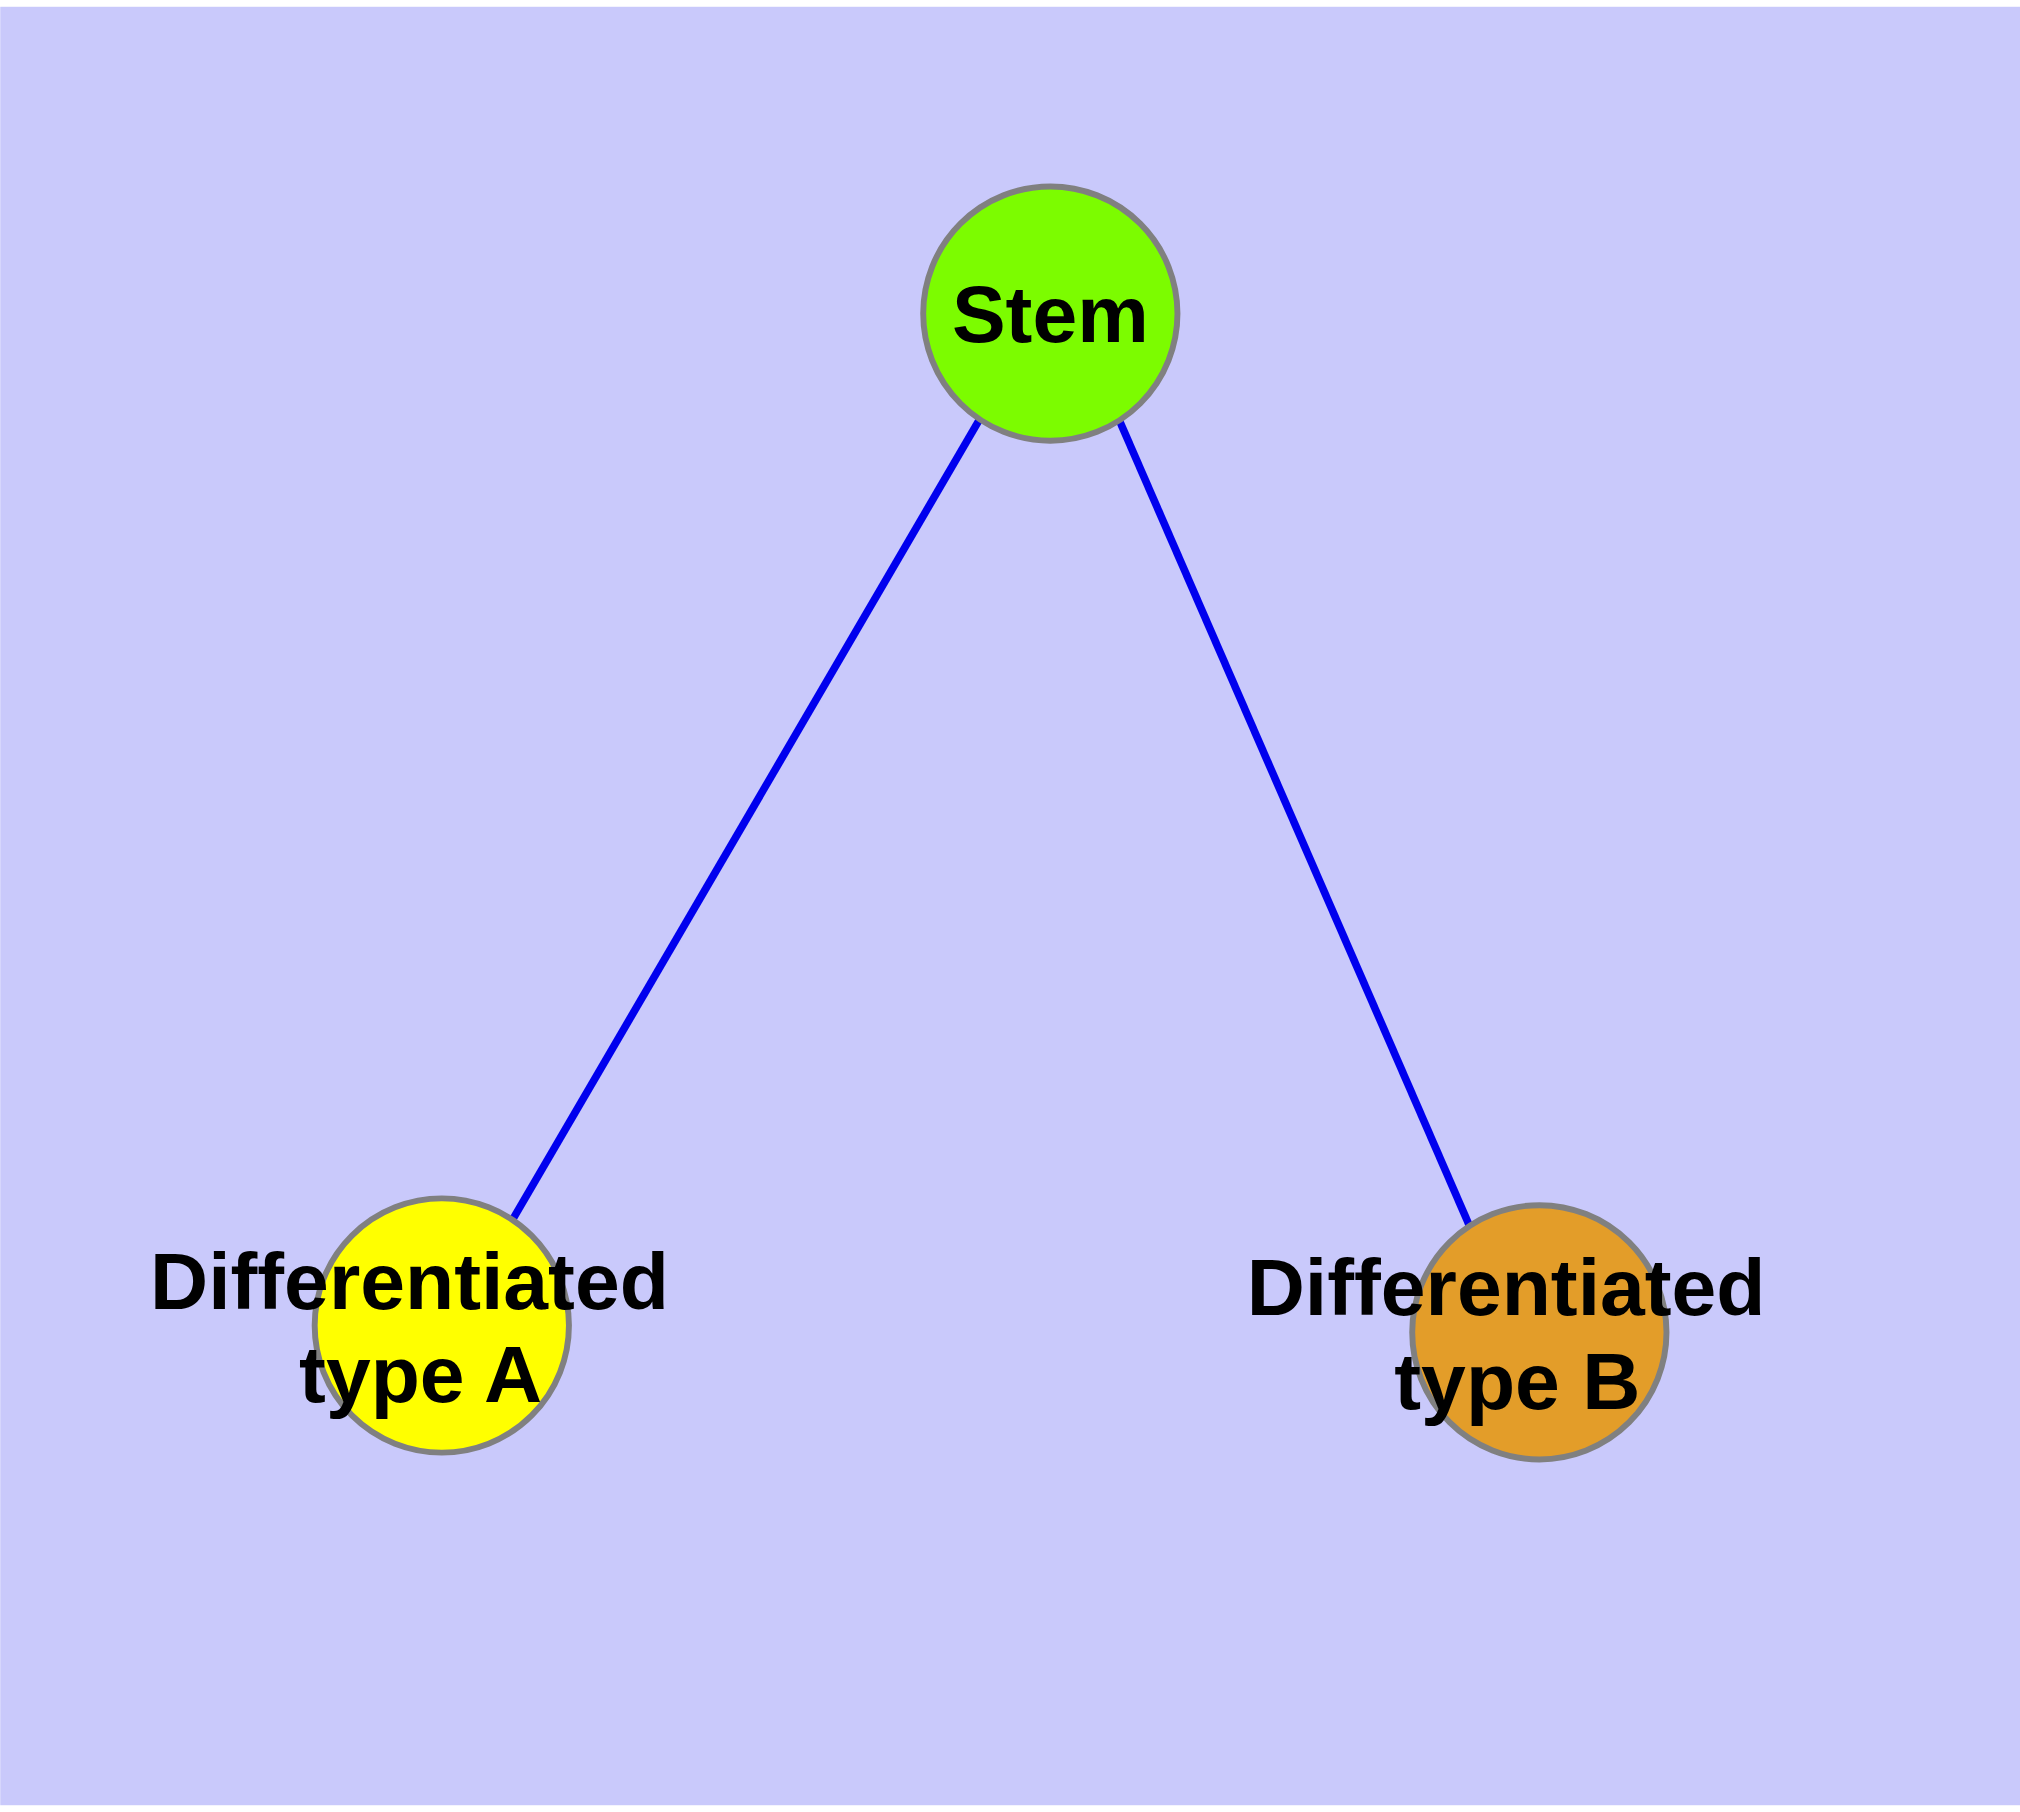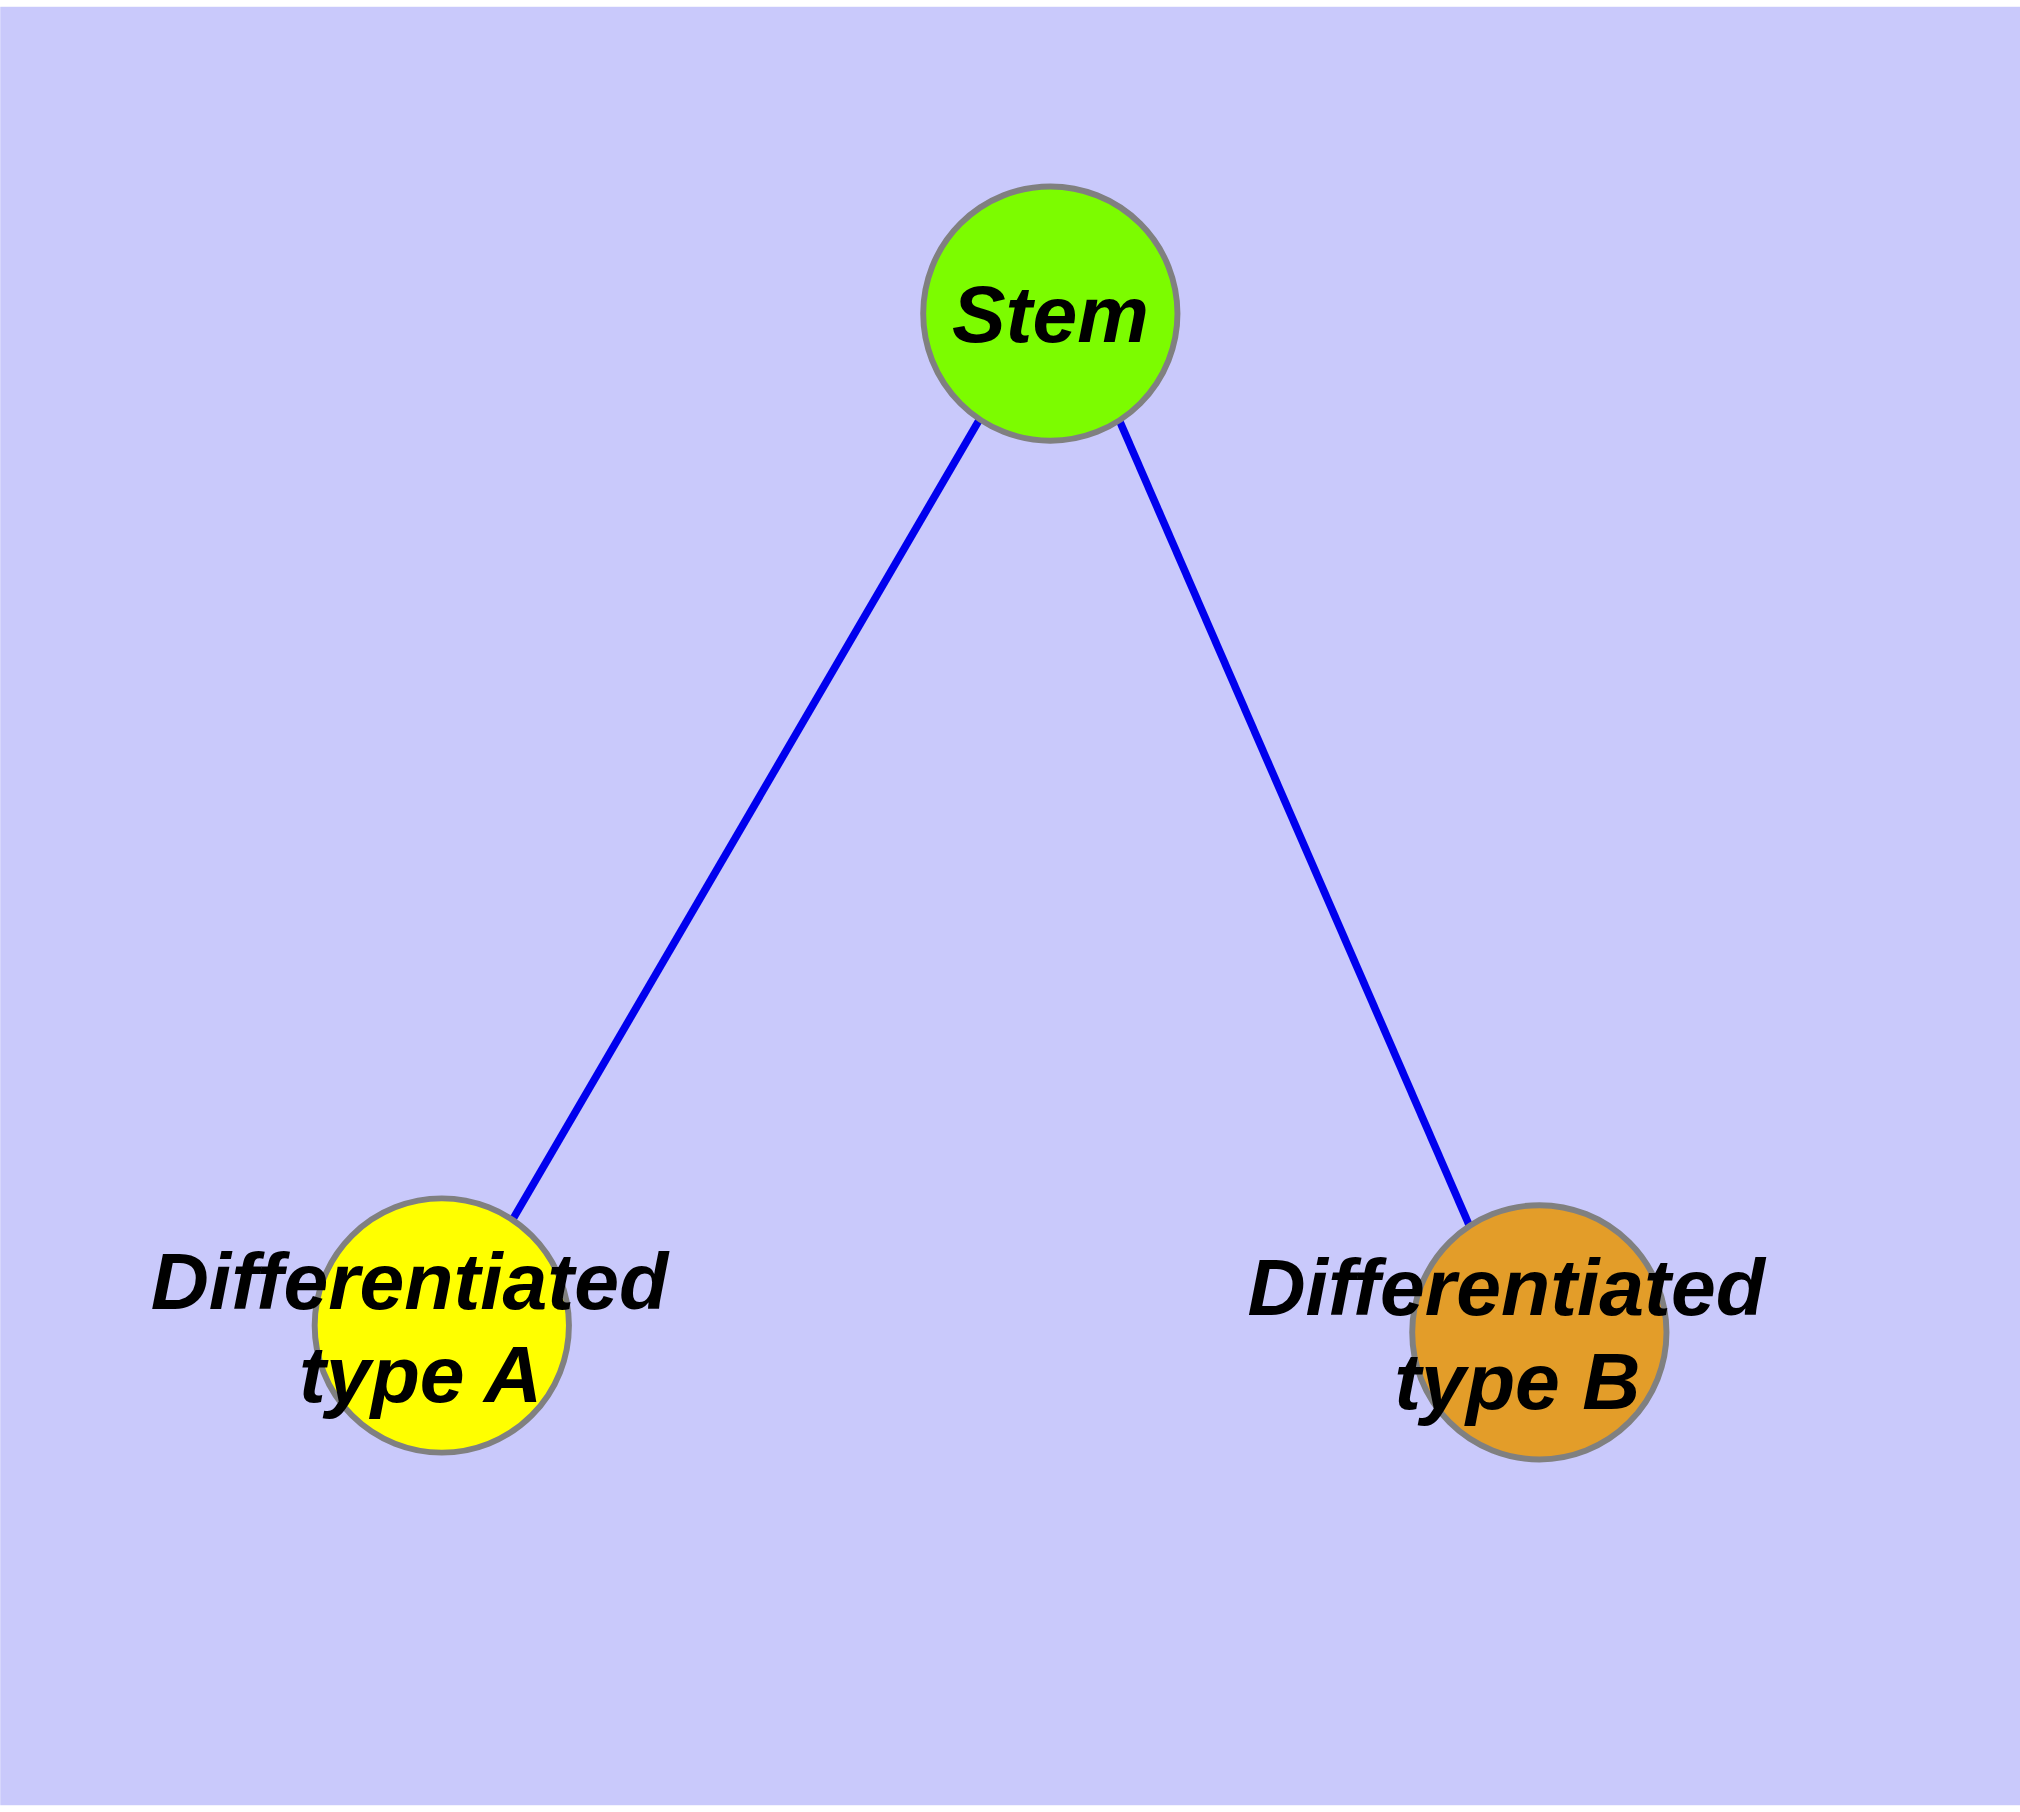--- a/index.html
+++ b/index.html
@@ -9,21 +9,20 @@
   }
   body {
     font-family: "Liberation Sans", sans-serif;
   }
   #graph-canvas {
     position: relative;
     width: 2021px;
     height: 1812px;
     background: #ffffff;
     overflow: hidden;
-    font-style: italic;
   }
   #graph-svg {
     position: absolute;
     left: 0;
     top: 0;
     width: 2021px;
     height: 1812px;
     display: block;
   }
   .node-label {

